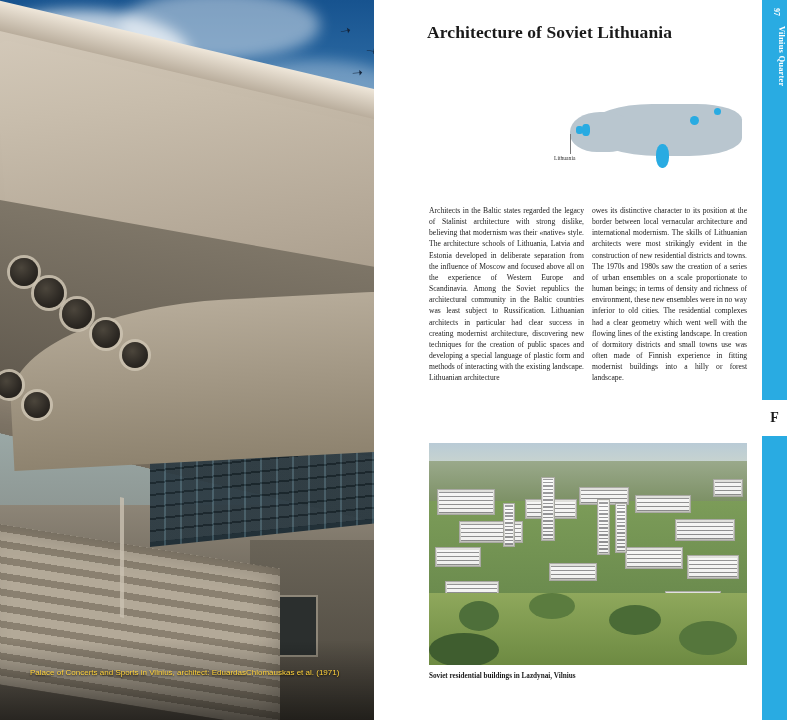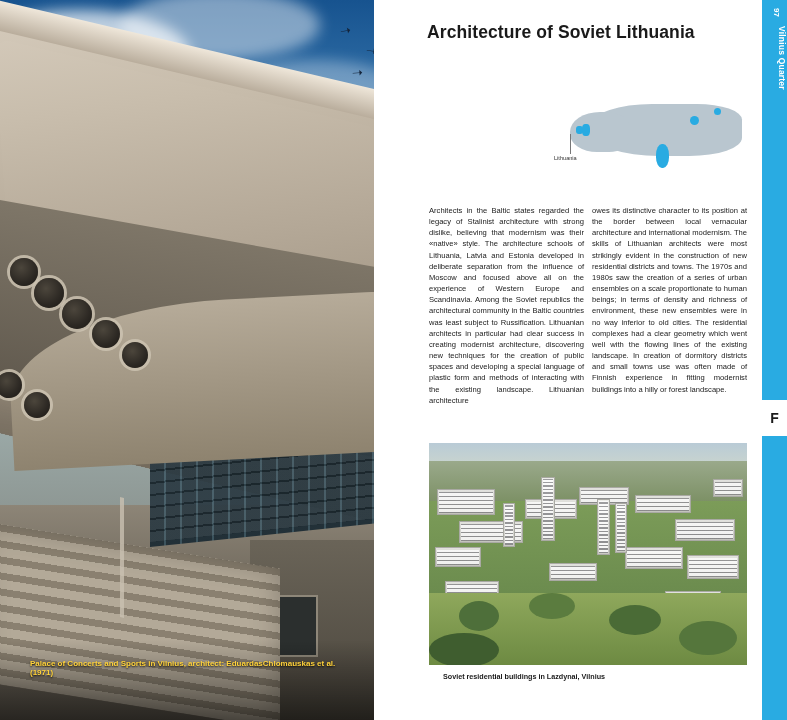--- a/index.html
+++ b/index.html
@@ -123,28 +123,29 @@
     position:absolute;left:262px;top:595px;width:52px;height:58px;
     background:#2b2f2e;border:2px solid #8e8779;
   }
   .shadow-bottom{
     position:absolute;left:0;top:640px;width:374px;height:80px;
     background:linear-gradient(rgba(0,0,0,0),rgba(0,0,0,.55));
   }
 
   .left-caption{
     position:absolute;left:30px;bottom:42px;width:330px;
-    color:#ffd23b;font-size:8px;font-weight:bold;line-height:1.2;
+    color:#ffd23b;font-size:8px;font-weight:normal;line-height:1.2;
     text-shadow:0 1px 2px rgba(0,0,0,.9);
   }
 
   
   .right-page{
     position:absolute;left:374px;top:0;width:413px;height:720px;
     background:#ffffff;
+    font-family:Liberation Serif, serif;
   }
   .rail{
     position:absolute;right:0;top:0;width:25px;height:720px;
     background:#29abe2;
   }
   .rail-label{
     position:absolute;right:0;top:0;width:25px;height:160px;
     color:#ffffff;font-size:8.5px;font-weight:bold;
     writing-mode:vertical-rl;
     display:flex;align-items:flex-start;justify-content:flex-start;
@@ -251,21 +252,21 @@
     content:"";position:absolute;left:1px;top:2px;right:1px;bottom:1px;
     background:repeating-linear-gradient(0deg,rgba(90,90,95,.55) 0px,rgba(90,90,95,.55) 1.5px,rgba(255,255,255,.75) 1.5px,rgba(255,255,255,.75) 4px);
   }
   .tower{position:absolute;background:linear-gradient(#ededea,#c9c9c3);border:1px solid #a9a9a3;box-sizing:border-box;}
   .tower:after{
     content:"";position:absolute;left:1px;top:1px;right:1px;bottom:1px;
     background:repeating-linear-gradient(0deg,rgba(80,80,88,.5) 0px,rgba(80,80,88,.5) 1.5px,rgba(255,255,255,.8) 1.5px,rgba(255,255,255,.8) 3.5px);
   }
   .caption2{
     position:absolute;left:55px;top:672px;width:320px;
-    font-size:7.2px;font-weight:bold;color:#1a1a1a;margin-left:14px;
+    font-size:7.2px;font-weight:bold;color:#1a1a1a;
   }
 </style>
 </head>
 <body>
 
 <div class="page">
 
   <div class="left-photo">
     <div class="sky"></div>
     <div class="cloud c1"></div>

